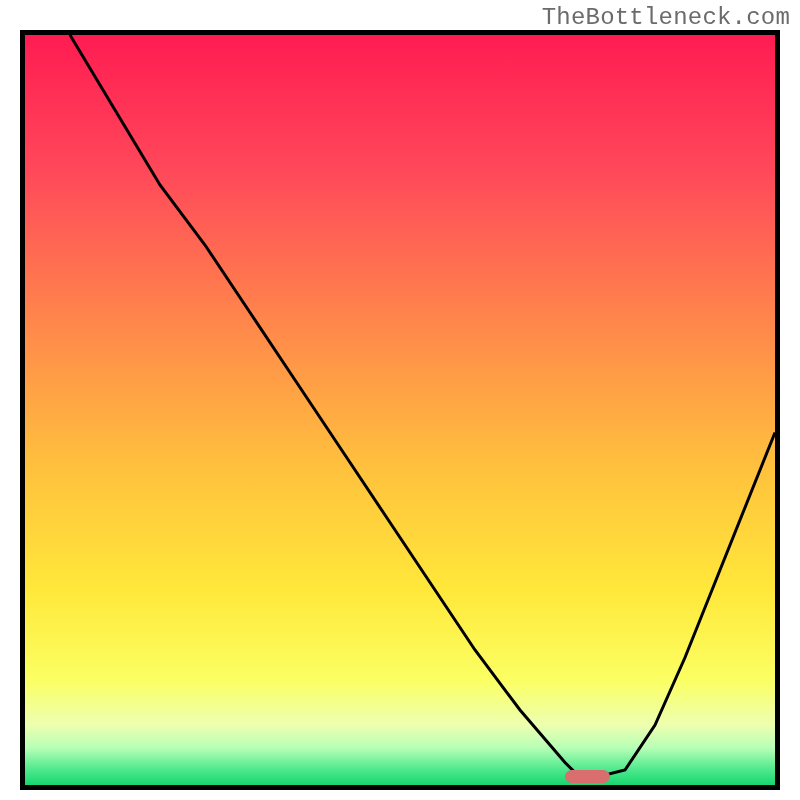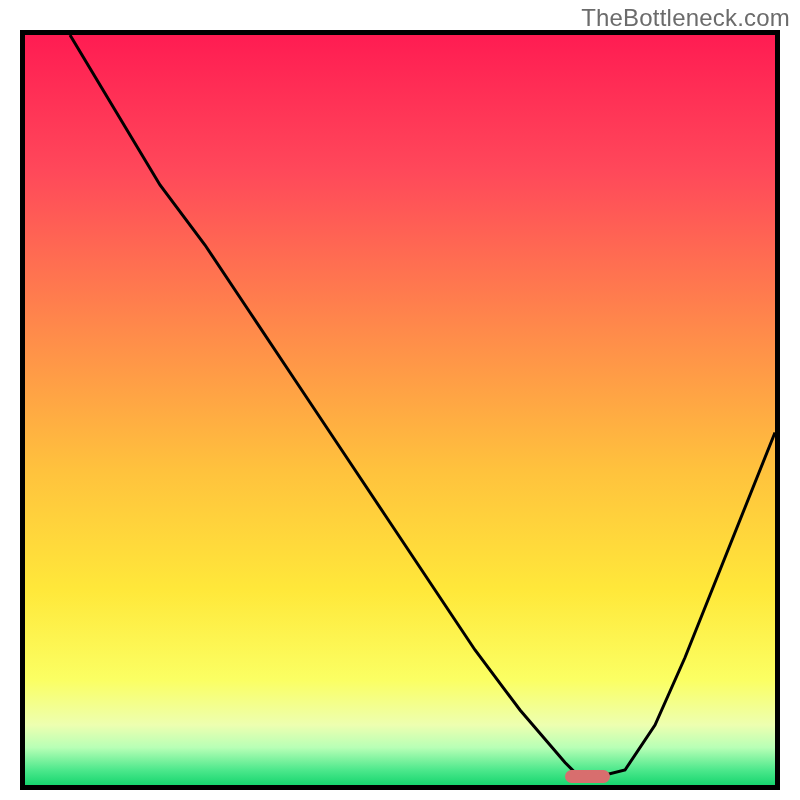--- a/index.html
+++ b/index.html
@@ -7,20 +7,21 @@
     padding: 0;
     width: 800px;
     height: 800px;
     background: #ffffff;
     font-family: Arial, Helvetica, sans-serif;
   }
   .container {
     position: relative;
     width: 800px;
     height: 584px;
+    font-family: Liberation Mono, monospace;
   }
   .watermark {
     position: absolute;
     top: 4px;
     right: 10px;
     font-size: 24px;
     font-weight: 500;
     color: #6b6b6b;
     letter-spacing: 0.2px;
   }

